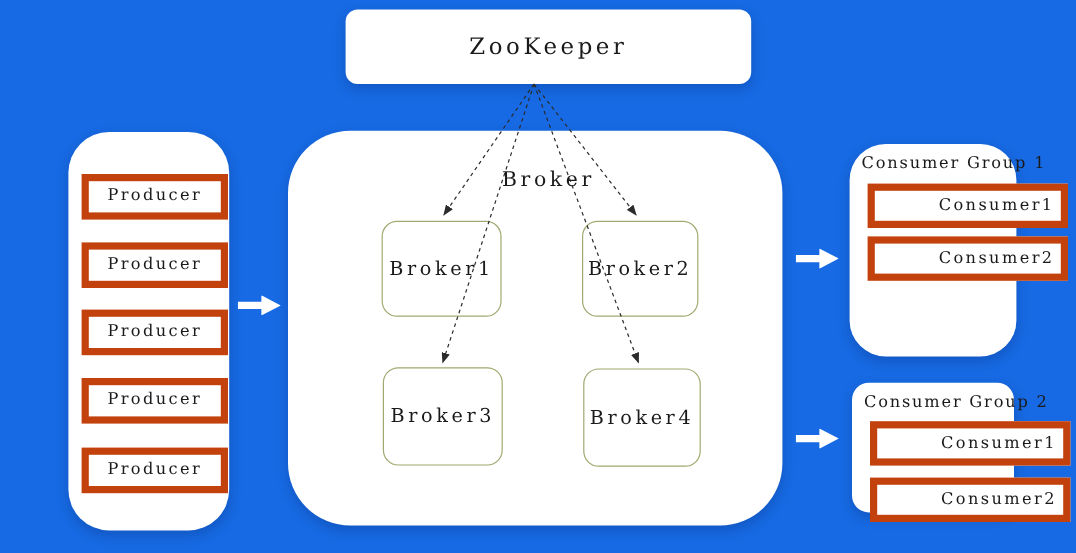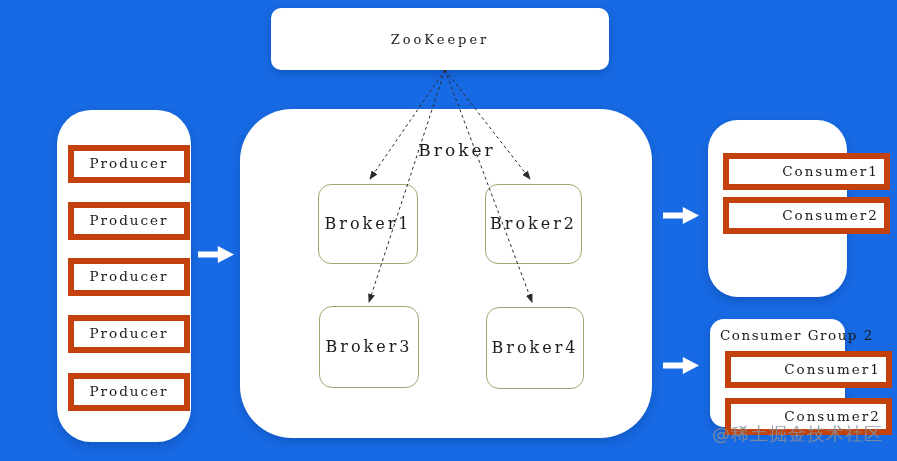--- a/index.html
+++ b/index.html
@@ -7,23 +7,23 @@
     position:relative; width:897px; height:461px; overflow:hidden;
     background:#176ae3;
     font-family:"DejaVu Serif","Liberation Serif",serif;
     color:#1a1a1a;
   }
   .panel {
     position:absolute; background:#ffffff;
     box-shadow:0 4px 10px rgba(0,25,80,.22);
   }
   .zk-box {
-    left:271px; top:8px; width:338px; height:62px; border-radius:10px;
+    left:288px; top:8px; width:338px; height:62px; border-radius:10px;
     display:flex; align-items:center; justify-content:center;
-    font-size:13px; letter-spacing:3px;
+    font-size:19px; letter-spacing:3px;
   }
   .producers-panel { left:57px; top:110px; width:134px; height:332px; border-radius:34px; }
   .small-box {
     position:absolute; background:#fff; border:6px solid #c2410c;
     text-align:center; font-size:13.5px; line-height:25px; letter-spacing:2px;
     white-space:nowrap;
   }
   .producer { left:11px; width:110px; height:26px; }
   .p0{top:35px}.p1{top:92px}.p2{top:148px}.p3{top:205px}.p4{top:263px}
 
@@ -116,25 +116,25 @@
     <line x1="445" y1="70" x2="530" y2="179" stroke="#2b2b2b" stroke-width="1" stroke-dasharray="3 3" marker-end="url(#ah)"></line>
     <line x1="445" y1="70" x2="369" y2="302" stroke="#2b2b2b" stroke-width="1" stroke-dasharray="3 3" marker-end="url(#ah)"></line>
     <line x1="445" y1="70" x2="532" y2="302" stroke="#2b2b2b" stroke-width="1" stroke-dasharray="3 3" marker-end="url(#ah)"></line>
   </svg>
 
   <div class="block-arrow a1"></div>
   <div class="block-arrow a2"></div>
   <div class="block-arrow a3"></div>
 
   <div class="panel cg1">
+    <div class="cg-title">Consumer Group 1</div>
     <div class="small-box consumer c0">Consumer1</div>
     <div class="small-box consumer c1">Consumer2</div>
   </div>
 
   <div class="panel cg2">
     <div class="cg-title">Consumer Group 2</div>
     <div class="small-box consumer d0">Consumer1</div>
     <div class="small-box consumer d1">Consumer2</div>
   </div>
 
-  <div class="watermark">@稀土掘金技术社区</div>
 
 </div>
 
 </body></html>

